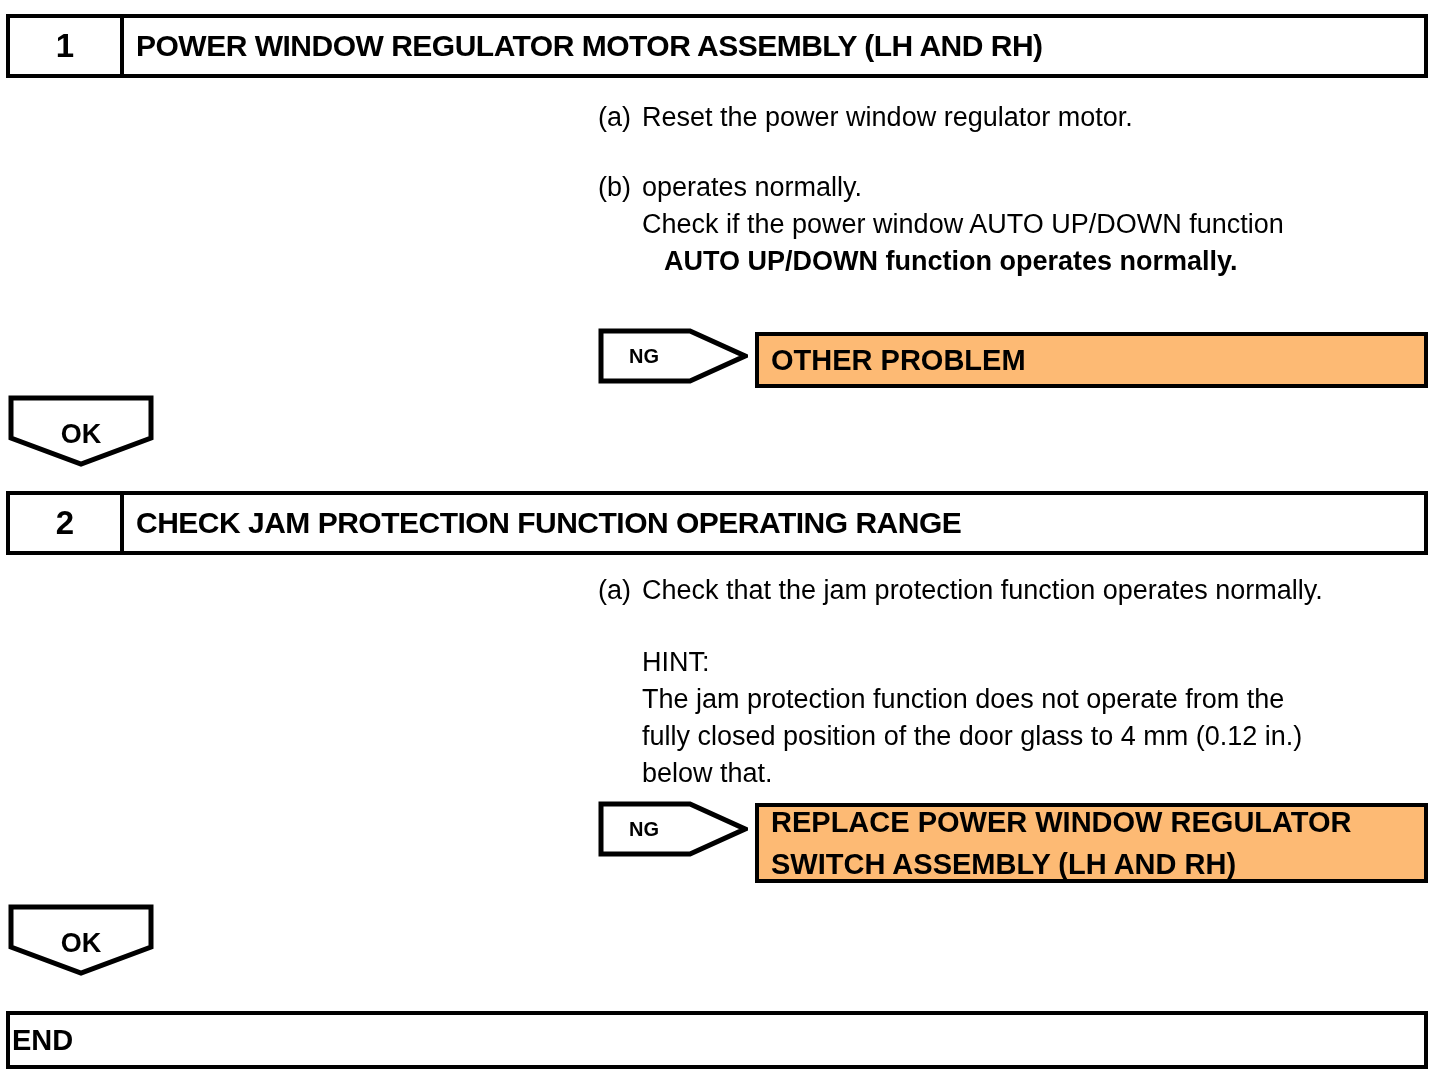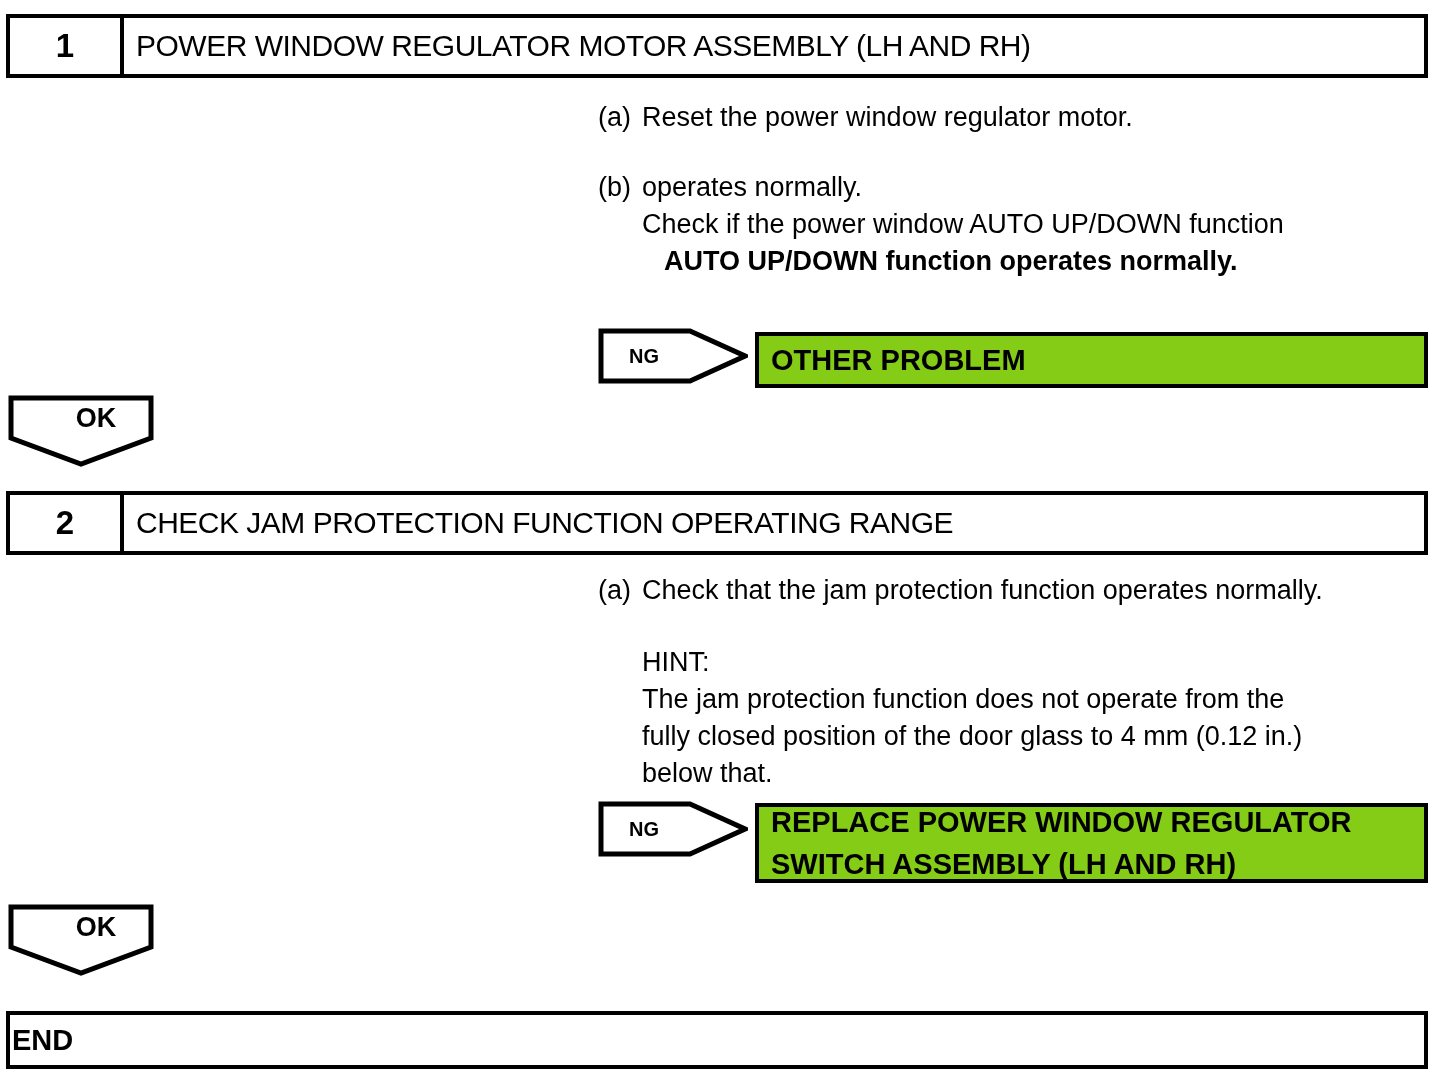--- a/index.html
+++ b/index.html
@@ -30,21 +30,21 @@
     align-items: center;
     justify-content: center;
     font-weight: bold;
     font-size: 33px;
   }
   .step-title {
     flex: 1;
     display: flex;
     align-items: center;
     padding-left: 12px;
-    font-weight: normal;
+    font-weight: bold;
     font-size: 30px;
     letter-spacing: -0.5px;
     white-space: nowrap;
     border-radius: 26px;
   }
   
   .inst {
     position: absolute;
     left: 598px;
     font-size: 27px;
@@ -80,41 +80,40 @@
     width: 673px;
     border: 4px solid #000;
     box-sizing: border-box;
     display: flex;
     flex-direction: column;
     justify-content: center;
     padding-left: 12px;
     font-weight: bold;
     font-size: 29px;
     line-height: 42px;
-    background: #84cc16;
+    background: #fdba74;
     white-space: nowrap;
   }
   
   .ok-arrow {
     position: absolute;
     left: 8px;
     width: 146px;
     height: 72px;
   }
   .ok-arrow svg { position: absolute; left: 0; top: 0; }
   .ok-label {
     position: absolute;
-    left: 0; top: 2px;
+    left: 0; top: 18px;
     width: 100%; height: 42px;
     display: flex;
     align-items: center;
     justify-content: center;
     font-weight: bold;
     font-size: 27px;
-    margin-left: 15px;
   }
   
   .end-box {
     position: absolute;
     left: 6px;
     top: 1011px;
     width: 1422px;
     height: 58px;
     border: 4px solid #000;
     box-sizing: border-box;

